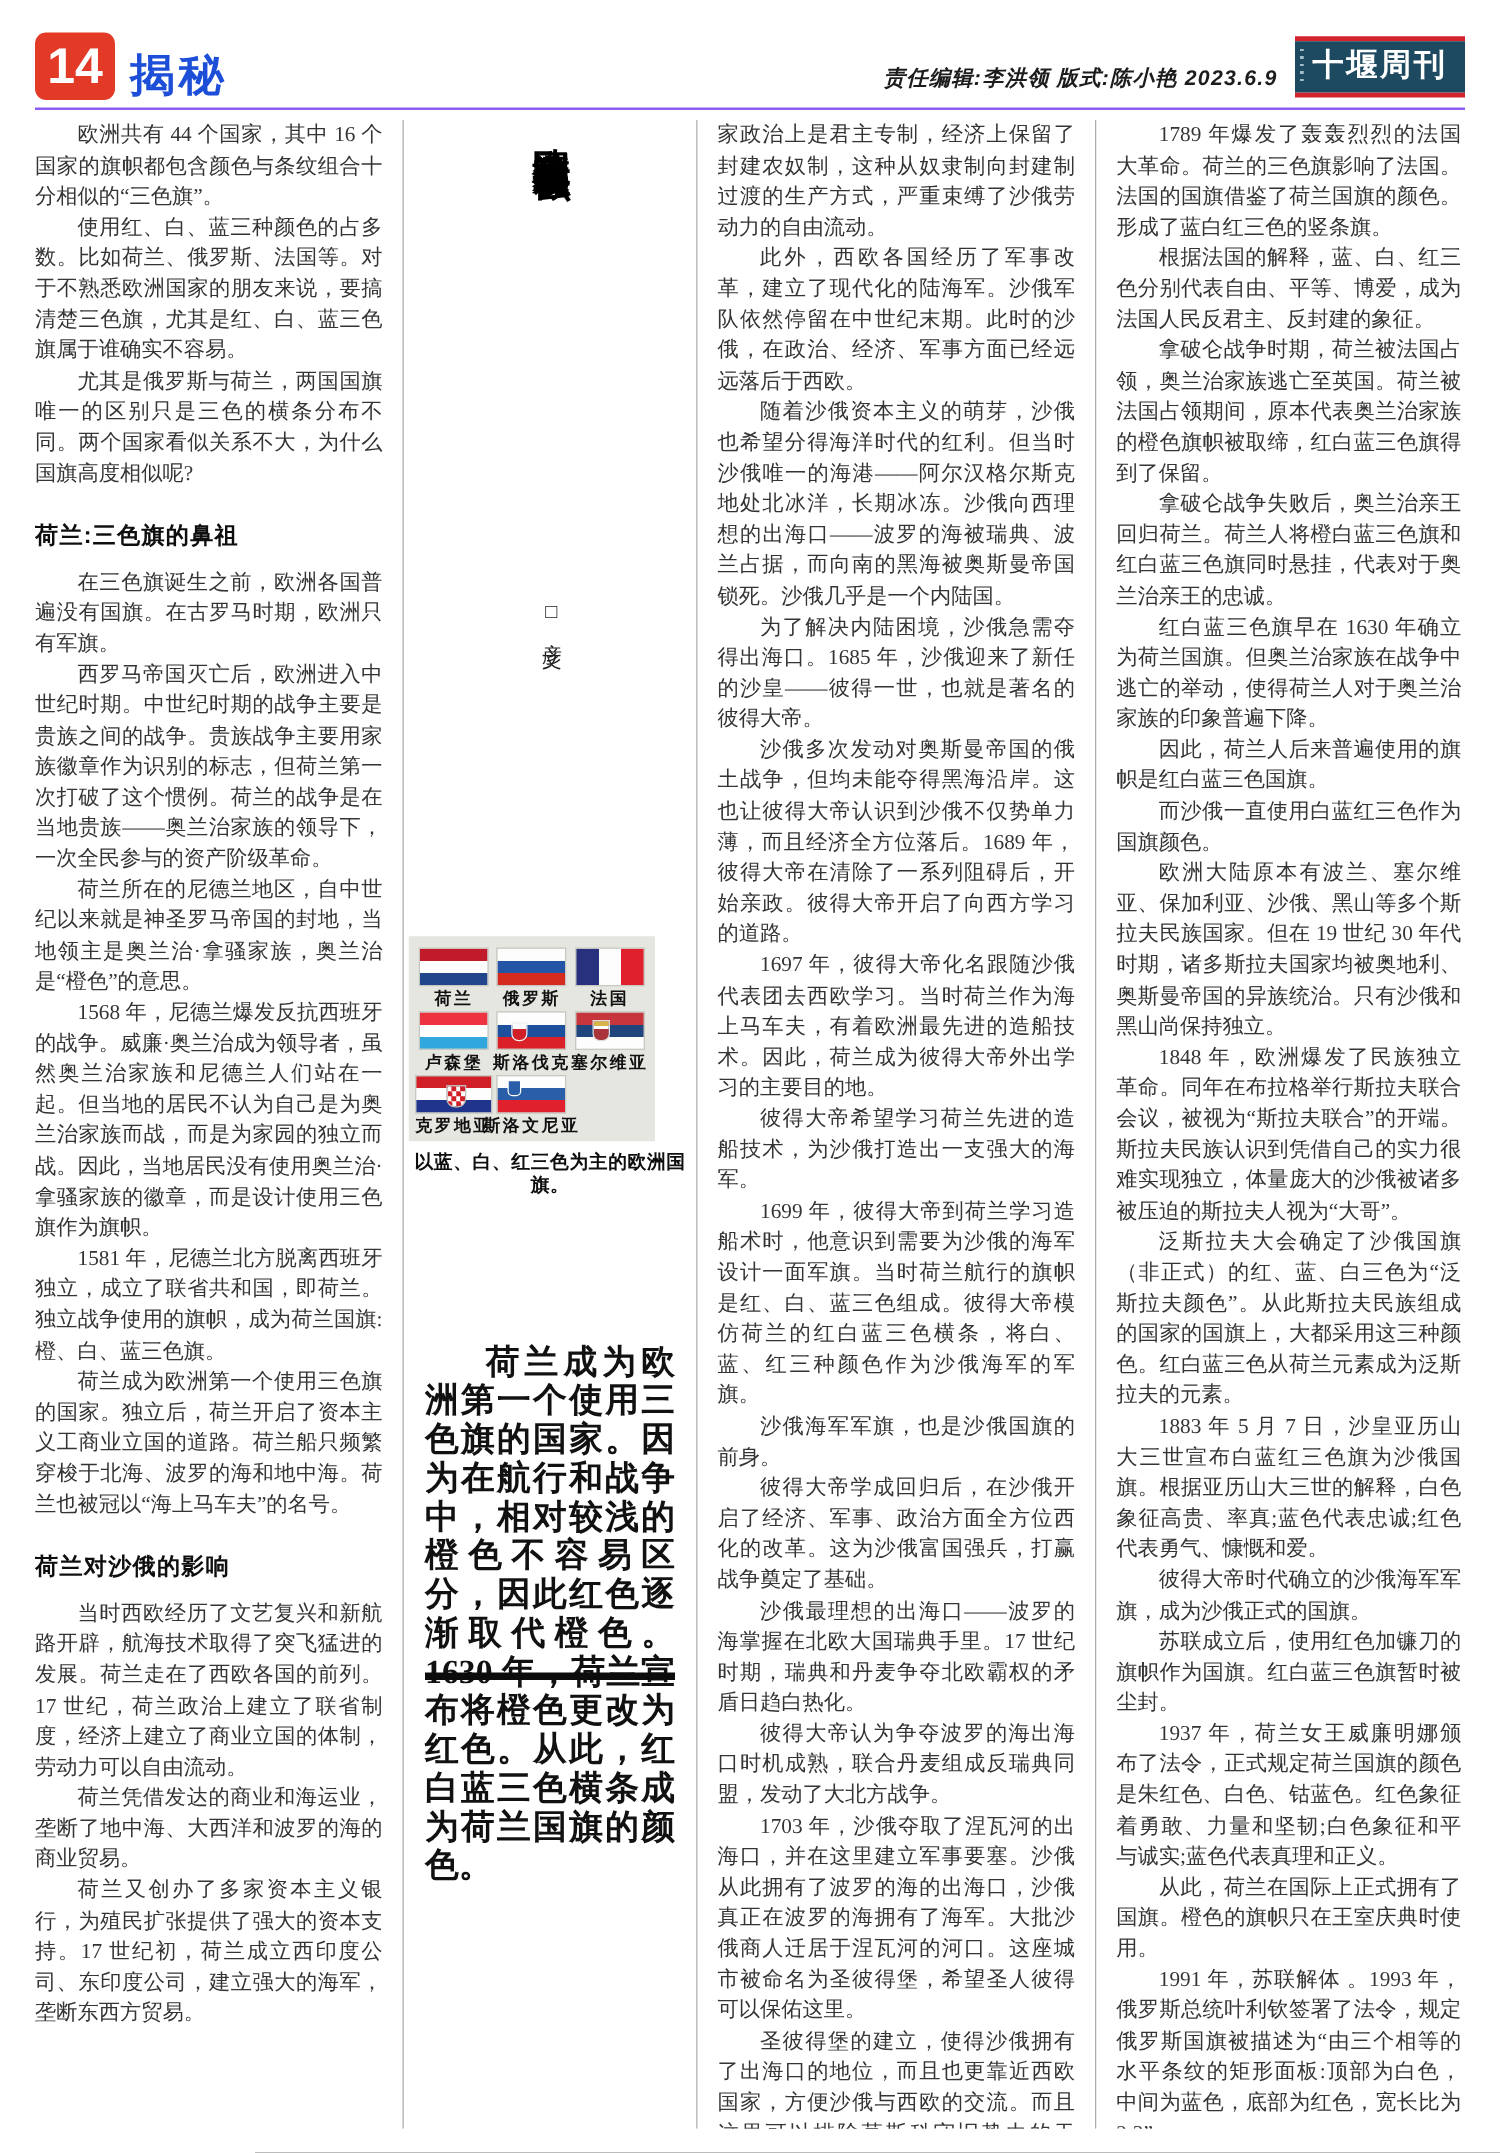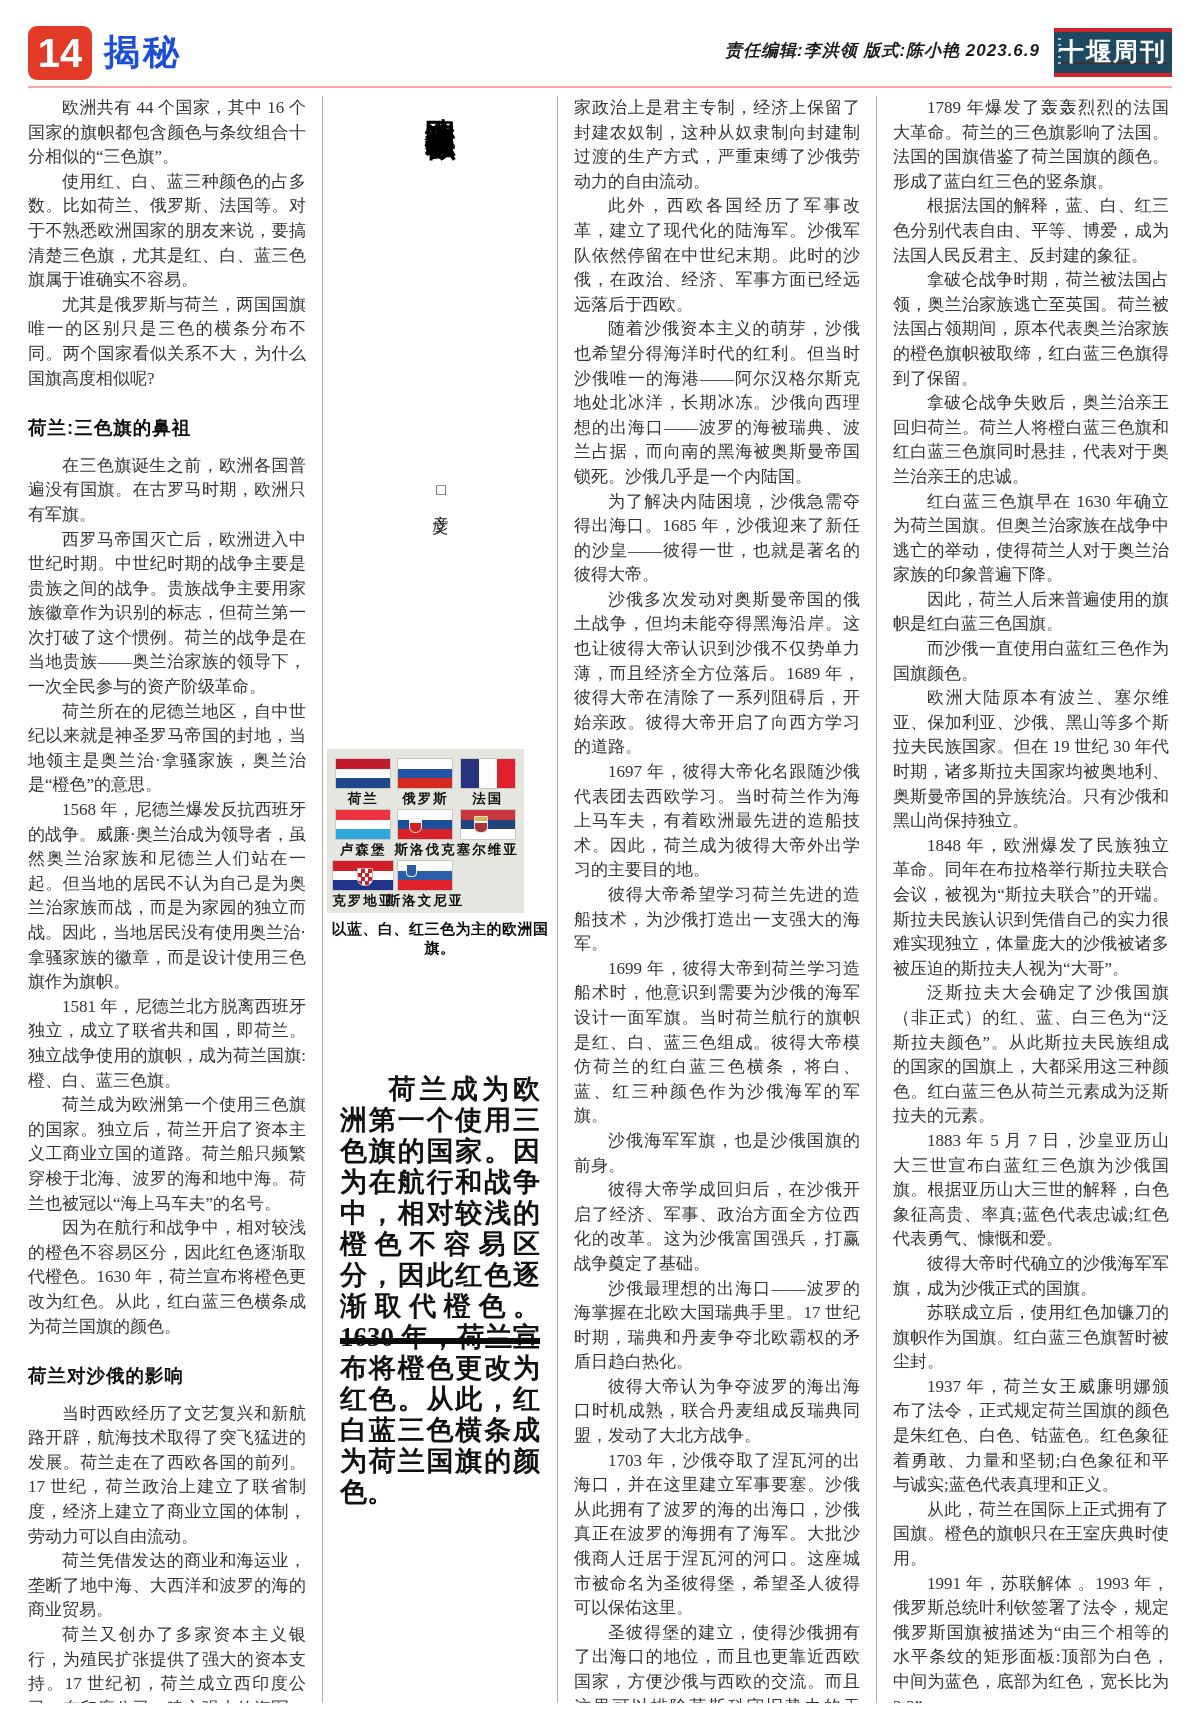--- a/index.html
+++ b/index.html
@@ -3,41 +3,41 @@
 <meta charset="utf-8">
 <style>
   html,body{margin:0;padding:0;background:#888;}
   .page{
     width:1200px;height:1722px;margin:0 auto;background:#ffffff;
     box-sizing:border-box;padding:0 28px;overflow:hidden;position:relative;
     font-family:"Liberation Serif","DejaVu Serif",serif;color:#343434;
   }
   
   .header{
-    display:flex;align-items:center;
-    padding-top:26px;padding-bottom:6px;border-bottom:2px solid #fca5a5;
+    display:flex;align-items:flex-end;
+    padding-top:26px;padding-bottom:6px;border-bottom:2px solid #8b5cf6;
   }
   .pagenum{
     width:64px;height:54px;background:#e23a27;border-radius:9px;
     color:#fff;font-family:"Liberation Sans","DejaVu Sans",sans-serif;
     font-size:40px;font-weight:bold;display:flex;align-items:center;justify-content:center;
     flex:0 0 auto;
   }
   .section-title{
     font-family:"Liberation Sans","DejaVu Sans",sans-serif;
     font-size:36px;font-weight:900;color:#1d4ed8;letter-spacing:3px;
     margin-left:12px;margin-bottom:2px;line-height:1;
   }
   .header-spacer{flex:1;}
   .editor-line{
     font-family:"Liberation Sans","DejaVu Sans",sans-serif;
     font-size:17px;font-weight:bold;font-style:italic;color:#1c1c1c;
     margin:0 14px 6px 0;letter-spacing:1px;
   }
-  .masthead{width:118px;flex:0 0 auto;margin-bottom:2px;text-decoration:underline;}
+  .masthead{width:136px;flex:0 0 auto;margin-bottom:2px;}
   .masthead .bar{height:4px;background:#d5232e;}
   .masthead .box{
     background:#1d4a60;color:#fff;text-align:center;position:relative;
     font-size:25px;font-weight:bold;letter-spacing:2px;
     padding:7px 0 9px;line-height:1;
   }
   .masthead .side{
     position:absolute;left:4px;top:6px;bottom:6px;width:3px;opacity:.75;
     background:repeating-linear-gradient(#cfe3ec 0 2px,transparent 2px 6px);
   }
@@ -144,21 +144,20 @@
         <p>欧洲共有 44 个国家，其中 16 个国家的旗帜都包含颜色与条纹组合十分相似的“三色旗”。</p>
         <p>使用红、白、蓝三种颜色的占多数。比如荷兰、俄罗斯、法国等。对于不熟悉欧洲国家的朋友来说，要搞清楚三色旗，尤其是红、白、蓝三色旗属于谁确实不容易。</p>
         <p>尤其是俄罗斯与荷兰，两国国旗唯一的区别只是三色的横条分布不同。两个国家看似关系不大，为什么国旗高度相似呢?</p>
         <h3>荷兰:三色旗的鼻祖</h3>
         <p>在三色旗诞生之前，欧洲各国普遍没有国旗。在古罗马时期，欧洲只有军旗。</p>
         <p>西罗马帝国灭亡后，欧洲进入中世纪时期。中世纪时期的战争主要是贵族之间的战争。贵族战争主要用家族徽章作为识别的标志，但荷兰第一次打破了这个惯例。荷兰的战争是在当地贵族——奥兰治家族的领导下，一次全民参与的资产阶级革命。</p>
         <p>荷兰所在的尼德兰地区，自中世纪以来就是神圣罗马帝国的封地，当地领主是奥兰治·拿骚家族，奥兰治是“橙色”的意思。</p>
         <p>1568 年，尼德兰爆发反抗西班牙的战争。威廉·奥兰治成为领导者，虽然奥兰治家族和尼德兰人们站在一起。但当地的居民不认为自己是为奥兰治家族而战，而是为家园的独立而战。因此，当地居民没有使用奥兰治·拿骚家族的徽章，而是设计使用三色旗作为旗帜。</p>
         <p>1581 年，尼德兰北方脱离西班牙独立，成立了联省共和国，即荷兰。独立战争使用的旗帜，成为荷兰国旗:橙、白、蓝三色旗。</p>
         <p>荷兰成为欧洲第一个使用三色旗的国家。独立后，荷兰开启了资本主义工商业立国的道路。荷兰船只频繁穿梭于北海、波罗的海和地中海。荷兰也被冠以“海上马车夫”的名号。</p>
-        <p>因为在航行和战争中，相对较浅的橙色不容易区分，因此红色逐渐取代橙色。1630 年，荷兰宣布将橙色更改为红色。从此，红白蓝三色横条成为荷兰国旗的颜色。</p>
         <h3>荷兰对沙俄的影响</h3>
         <p>当时西欧经历了文艺复兴和新航路开辟，航海技术取得了突飞猛进的发展。荷兰走在了西欧各国的前列。17 世纪，荷兰政治上建立了联省制度，经济上建立了商业立国的体制，劳动力可以自由流动。</p>
         <p>荷兰凭借发达的商业和海运业，垄断了地中海、大西洋和波罗的海的商业贸易。</p>
         <p>荷兰又创办了多家资本主义银行，为殖民扩张提供了强大的资本支持。17 世纪初，荷兰成立西印度公司、东印度公司，建立强大的海军，垄断东西方贸易。</p>
       </div>
 
     <div class="gutter"></div>
 
     <div class="col2">
       <div class="vtitle">欧洲国旗为什么长得那么像</div>

